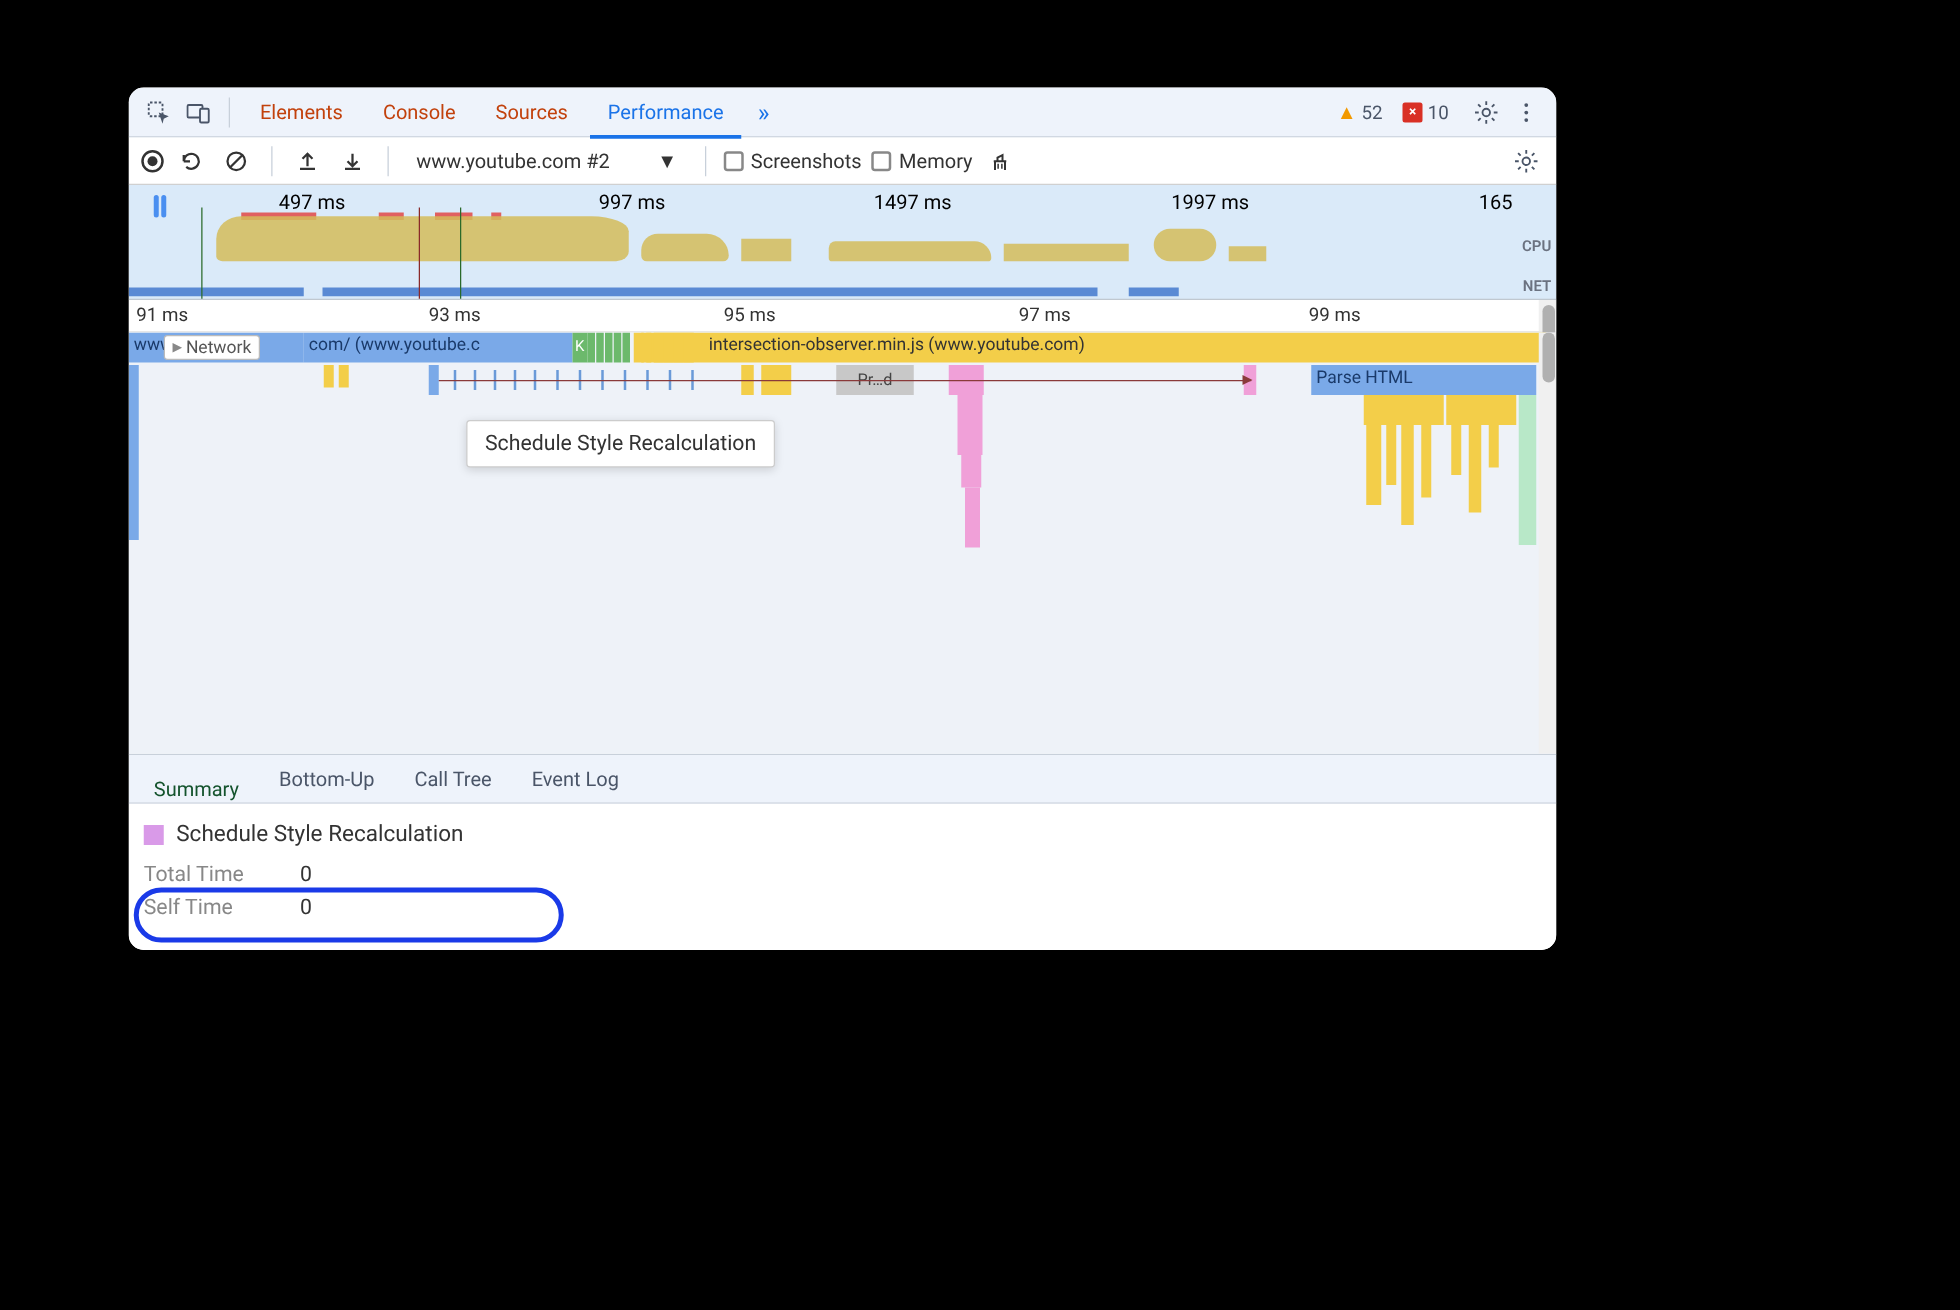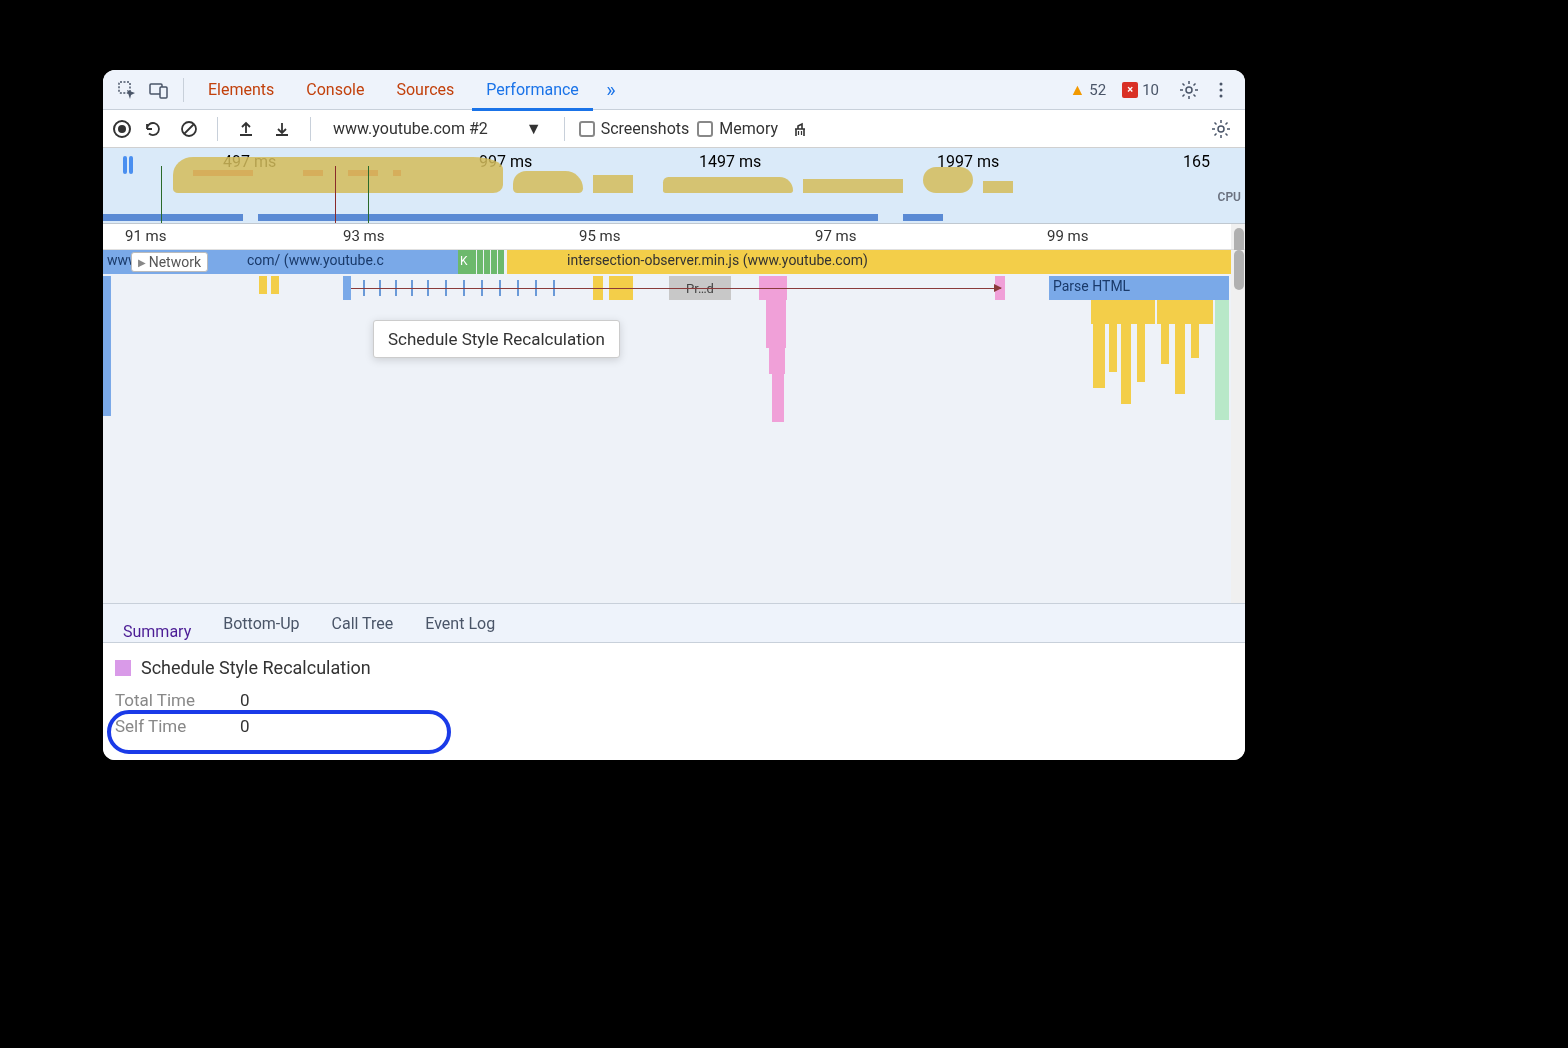--- a/index.html
+++ b/index.html
@@ -22,21 +22,21 @@
 .warn-count { display: flex; align-items: center; gap: 4px; margin-right: 12px; font-size: 15px; color: #4a5568; }
 .err-count { display: flex; align-items: center; gap: 4px; margin-right: 12px; font-size: 15px; color: #4a5568; }
 .warn-icon { color: #f29900; font-size: 16px; }
 .err-icon { background: #d93025; color: #fff; width: 16px; height: 16px; font-size: 11px; display: flex; align-items: center; justify-content: center; border-radius: 2px; font-weight: bold; }
 .toolbar { height: 38px; background: #fff; border-bottom: 1px solid #d0d0d0; display: flex; align-items: center; padding: 0 10px; gap: 8px; }
 .rec-btn { width: 18px; height: 18px; border: 2px solid #333; border-radius: 50%; display: flex; align-items: center; justify-content: center; cursor: pointer; }
 .rec-inner { width: 8px; height: 8px; background: #333; border-radius: 50%; }
 .dropdown { display: flex; align-items: center; gap: 8px; font-size: 16px; color: #333; cursor: pointer; padding: 0 8px; }
 .checkbox { display: flex; align-items: center; gap: 6px; font-size: 16px; color: #333; cursor: pointer; }
 .checkbox-box { width: 16px; height: 16px; border: 2px solid #888; border-radius: 3px; }
-.timeline-overview { height: 76px; background: #daeaf9; position: relative; border-bottom: 1px solid #c0c8d0; overflow: hidden; }
+.timeline-overview { height: 92px; background: #daeaf9; position: relative; border-bottom: 1px solid #c0c8d0; overflow: hidden; }
 .overview-tick { position: absolute; top: 4px; }
 .overview-cpu { position: absolute; right: 4px; top: 42px; font-size: 12px; color: #6b7280; font-weight: 600; }
 .overview-net { position: absolute; right: 4px; top: 74px; font-size: 12px; color: #6b7280; font-weight: 600; }
 .overview-handle { position: absolute; left: 20px; top: 8px; display: flex; gap: 2px; }
 .handle-bar { width: 4px; height: 18px; background: #4a8ff0; border-radius: 2px; }
 .red-marks { position: absolute; top: 22px; left: 0; right: 0; height: 6px; }
 .red-mark { position: absolute; height: 6px; background: #e06060; }
 .wave { position: absolute; bottom: 30px; height: 28px; background: #d4bc5a; opacity: 0.85; }
 .blue-net { position: absolute; bottom: 2px; height: 7px; background: #5a8ad4; }
 .detail-ruler { height: 26px; background: #fff; border-bottom: 1px solid #e0e0e0; display: flex; position: relative; font-size: 15px; color: #333; }
@@ -50,21 +50,21 @@
 .fr-gray { position: absolute; height: 24px; background: #c8c8c8; color: #444; font-size: 13px; display: flex; align-items: center; justify-content: center; }
 .fr-lightgreen { position: absolute; background: #b8e8c8; }
 .network-chip { position: absolute; left: 28px; top: 2px; background: #fff; border: 1px solid #bbb; border-radius: 3px; padding: 0 6px; font-size: 14px; color: #555; display: flex; align-items: center; gap: 3px; height: 20px; }
 .arrow-line { position: absolute; top: 38px; left: 248px; width: 650px; height: 1px; background: #8a3a3a; }
 .arrow-line::after { content: ''; position: absolute; right: -1px; top: -4px; width: 0; height: 0; border-left: 8px solid #8a3a3a; border-top: 4px solid transparent; border-bottom: 4px solid transparent; }
 .tooltip { position: absolute; left: 270px; top: 70px; background: #fff; border: 1px solid #ccc; box-shadow: 0 2px 8px rgba(0,0,0,0.15); padding: 8px 14px; font-size: 17px; color: #333; border-radius: 3px; }
 .scrollbar-v { position: absolute; right: 0; top: 0; width: 14px; height: 100%; background: #f0f0f0; }
 .scrollbar-thumb { position: absolute; right: 1px; top: 4px; width: 10px; height: 40px; background: #b0b0b0; border-radius: 5px; }
 .detail-tabs { height: 40px; background: #eef3fb; border-top: 1px solid #c8d0da; border-bottom: 1px solid #c8d0da; display: flex; align-items: center; padding: 0 4px; }
 .dtab { padding: 0 16px; height: 40px; display: flex; align-items: center; font-size: 16px; color: #4a5568; cursor: pointer; position: relative; }
-.dtab.active { color: #4c1d95; margin-top: 16px; }
+.dtab.active { color: #14532d; margin-top: 16px; }
 .dtab.active::after { content: ''; position: absolute; bottom: -1px; left: 8px; right: 8px; height: 3px; background: #1a73e8; }
 .summary { flex: 0 0 auto; background: #fff; padding: 14px 12px 18px; position: relative; }
 .summary-title { display: flex; align-items: center; gap: 10px; font-size: 18px; color: #333; margin-bottom: 12px; }
 .color-chip { width: 16px; height: 16px; background: #d99ae8; }
 .summary-row { display: flex; gap: 20px; font-size: 17px; margin: 6px 0; }
 .summary-label { color: #888; min-width: 105px; }
 .summary-value { color: #333; }
 .link { color: #1a73e8; text-decoration: underline; cursor: pointer; }
 .highlight-box { position: absolute; left: 4px; bottom: 6px; width: 344px; height: 44px; border: 4px solid #1a3ae8; border-radius: 22px; pointer-events: none; }
 svg { display: block; }
@@ -205,21 +205,21 @@
     <div class="blue-net" style="left:0;width:140px;"></div>
     <div class="blue-net" style="left:155px;width:620px;"></div>
     <div class="blue-net" style="left:800px;width:40px;"></div>
 
     <div style="position:absolute;left:58px;top:18px;width:1px;height:74px;background:#2a6a2a;"></div>
     <div style="position:absolute;left:232px;top:18px;width:1px;height:74px;background:#8a2a2a;"></div>
     <div style="position:absolute;left:265px;top:18px;width:1px;height:74px;background:#2a6a2a;"></div>
   </div>
 
   <div class="detail-ruler">
-    <div class="ruler-tick" style="left:6px;margin-left:16px;">91 ms</div>
+    <div class="ruler-tick" style="left:6px;">91 ms</div>
     <div class="ruler-tick" style="left:240px;">93 ms</div>
     <div class="ruler-tick" style="left:476px;">95 ms</div>
     <div class="ruler-tick" style="left:712px;">97 ms</div>
     <div class="ruler-tick" style="left:944px;">99 ms</div>
     <div class="scrollbar-v">
         <div class="scrollbar-thumb"></div>
       </div>
   </div>
 
   <div class="flame">

